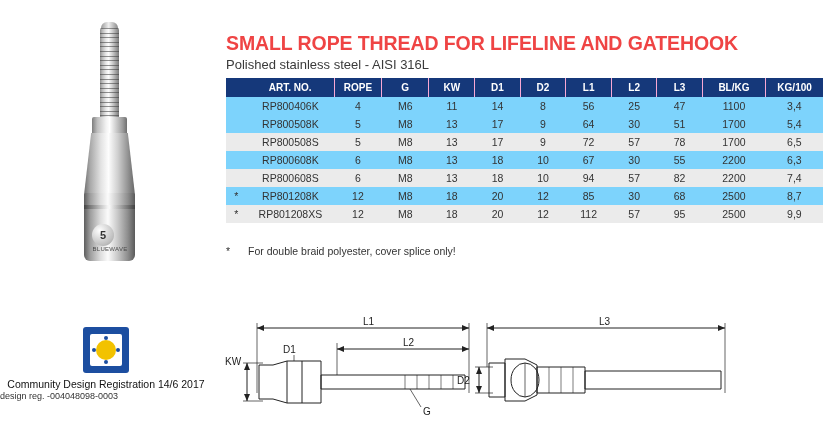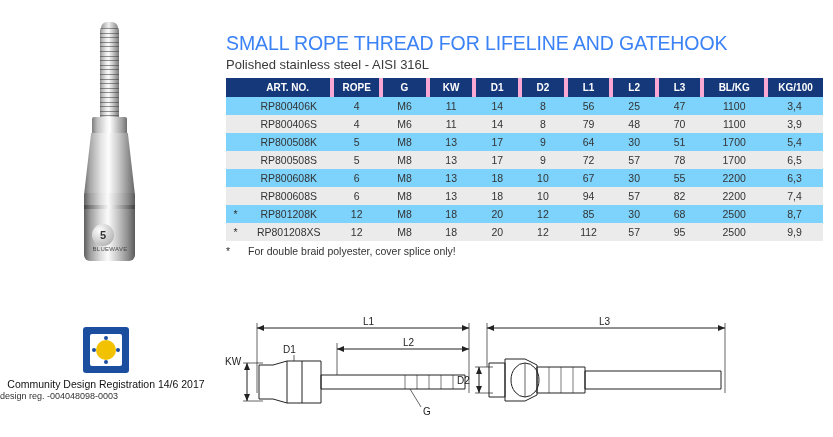--- a/index.html
+++ b/index.html
@@ -120,22 +120,22 @@
     color: #4a4a4a;
     letter-spacing: .3px;
   }
 
   
   .title {
     position: absolute;
     left: 226px;
     top: 32px;
     font-size: 19.5px;
-    font-weight: normal;
-    color: #3b82f6;
+    font-weight: bold;
+    color: #ef4444;
     letter-spacing: -0.1px;
   }
   .subtitle {
     position: absolute;
     left: 226px;
     top: 57px;
     font-size: 13px;
     color: #3a3a3a;
   }
 
@@ -152,21 +152,21 @@
     font-size: 10.5px;
     color: #333;
   }
   table.spec thead th {
     background: #15387a;
     color: #ffffff;
     font-size: 10px;
     font-weight: bold;
     padding: 4px 2px;
     text-align: center;
-    border-right: 4px solid #f9a8d4;
+    border-right: 1px solid #f9a8d4;
     white-space: nowrap;
   }
   table.spec thead th:last-child { border-right: none; }
   table.spec tbody td {
     padding: 3px 2px;
     text-align: center;
     white-space: nowrap;
     font-size: 10.5px;
   }
   table.spec tbody tr.odd td { background: #7dd3fc; }
@@ -294,34 +294,20 @@
           <td>M6</td>
           <td>11</td>
           <td>14</td>
           <td>8</td>
           <td>56</td>
           <td>25</td>
           <td>47</td>
           <td>1100</td>
           <td class="col-last">3,4</td>
         </tr>
-        <tr class="even">
-          <td class="col-star"></td>
-          <td class="col-art">RP800406S</td>
-          <td>4</td>
-          <td>M6</td>
-          <td>11</td>
-          <td>14</td>
-          <td>8</td>
-          <td>79</td>
-          <td>48</td>
-          <td>70</td>
-          <td>1100</td>
-          <td class="col-last">3,9</td>
-        </tr>
         <tr class="odd">
           <td class="col-star"></td>
           <td class="col-art">RP800508K</td>
           <td>5</td>
           <td>M8</td>
           <td>13</td>
           <td>17</td>
           <td>9</td>
           <td>64</td>
           <td>30</td>

